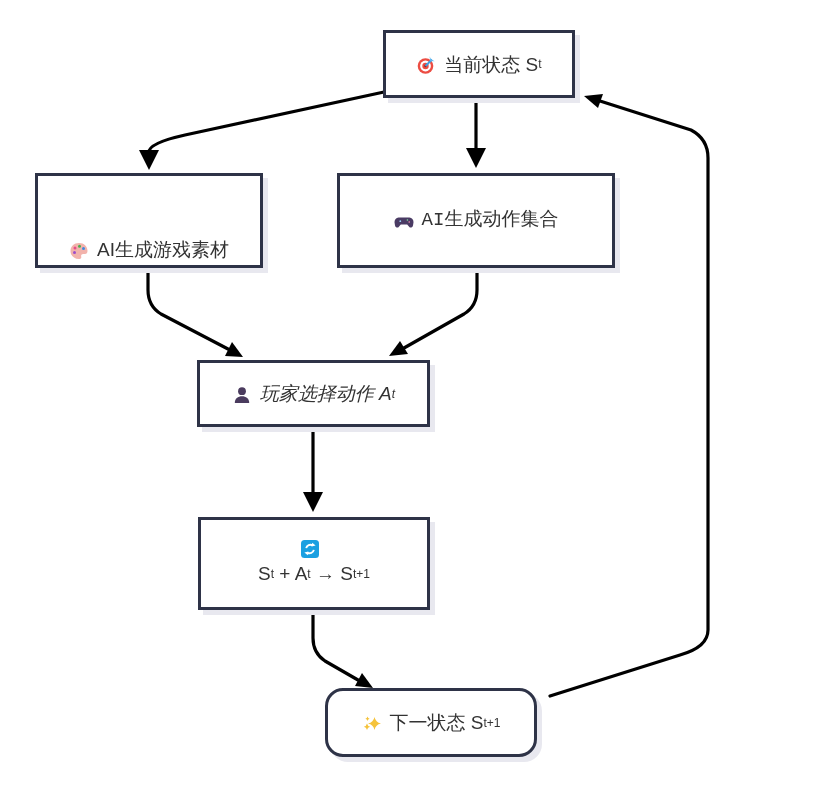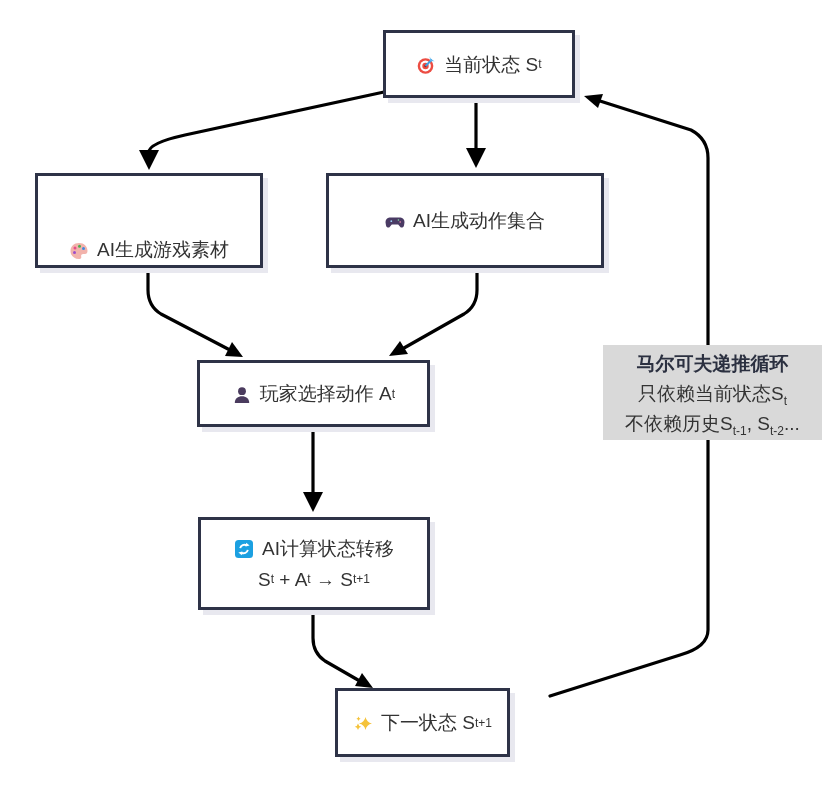--- a/index.html
+++ b/index.html
@@ -75,35 +75,35 @@
           <circle cx="6" cy="7" r="1.5" fill="#e84d8a"></circle>
           <circle cx="10.5" cy="5.3" r="1.5" fill="#4caf50"></circle>
           <circle cx="14.5" cy="7.5" r="1.5" fill="#3f8ae0"></circle>
           <circle cx="5.5" cy="11.5" r="1.5" fill="#9c4dcc"></circle>
         </svg>
       </span>
       <span>AI生成游戏素材</span>
     </div>
   </div>
 
-  <div class="box" style="left:326px;top:173px;width:278px;height:95px;">
+  <div class="box" style="left:337px;top:173px;width:278px;height:95px;font-family:Liberation Mono, monospace;">
     <div class="line">
       <span class="icon">
         <svg width="20" height="20" viewBox="0 0 20 20">
           <path d="M4.5 5.5 h11 a4.3 4.6 0 0 1 4 4.8 l-0.5 3.3 a2.2 2.2 0 0 1 -3.9 1.1 l-1.9 -2.2 h-6.4 l-1.9 2.2 a2.2 2.2 0 0 1 -3.9 -1.1 l-0.5 -3.3 a4.3 4.6 0 0 1 4 -4.8 z" fill="#4a3b64"></path>
           <circle cx="6.3" cy="9.2" r="0.9" fill="#9ad0f5"></circle>
           <circle cx="13.4" cy="8" r="0.8" fill="#7de0a0"></circle>
           <circle cx="15.2" cy="10" r="0.8" fill="#f58fb1"></circle>
         </svg>
       </span>
       <span>AI生成动作集合</span>
     </div>
   </div>
 
-  <div class="box" style="left:197px;top:360px;width:233px;height:67px;">
+  <div class="box" style="left:197px;top:360px;width:233px;height:67px;font-style:italic;">
     <div class="line">
       <span class="icon">
         <svg width="20" height="20" viewBox="0 0 20 20">
           <circle cx="10" cy="6.2" r="3.9" fill="#4a3b5e"></circle>
           <path d="M2.8 18 C2.8 13.5 6 11.3 10 11.3 C14 11.3 17.2 13.5 17.2 18 Z" fill="#4a3b5e"></path>
         </svg>
       </span>
       <span>玩家选择动作 A</span>
         <sub>t</sub>
     </div>
@@ -113,49 +113,39 @@
     <div class="line">
       <span class="icon">
         <svg width="20" height="20" viewBox="0 0 20 20">
           <rect x="1" y="1" width="18" height="18" rx="3.5" fill="#1ba0e1"></rect>
           <path d="M6.2 9.2 A4.2 4.2 0 0 1 12.6 6.4" stroke="#ffffff" stroke-width="1.9" fill="none"></path>
           <path d="M13.8 10.8 A4.2 4.2 0 0 1 7.4 13.6" stroke="#ffffff" stroke-width="1.9" fill="none"></path>
           <path d="M12.2 3.8 L15.6 6.6 L11.6 7.6 Z" fill="#ffffff"></path>
           <path d="M7.8 16.2 L4.4 13.4 L8.4 12.4 Z" fill="#ffffff"></path>
         </svg>
       </span>
-      <span>AI计算状态转移</span>
     </div>
     <div class="line">
       <span>S</span>
         <sub>t</sub>
         <span style="white-space:pre;"> + A</span>
         <sub>t</sub>
         <span style="white-space:pre;"> → S</span>
         <sub>t+1</sub>
     </div>
   </div>
 
-  <div class="box" style="left:335px;top:688px;width:175px;height:69px;">
+  <div class="box" style="left:325px;top:688px;width:212px;height:69px;border-radius:18px;">
     <div class="line">
       <span class="icon">
         <svg width="20" height="20" viewBox="0 0 20 20">
           <path d="M12.5 3 Q13.6 8.4 19 9.5 Q13.6 10.6 12.5 16 Q11.4 10.6 6 9.5 Q11.4 8.4 12.5 3 Z" fill="#f5c33b"></path>
           <path d="M5 9.5 Q5.6 12.2 8.2 12.8 Q5.6 13.4 5 16 Q4.4 13.4 1.8 12.8 Q4.4 12.2 5 9.5 Z" fill="#f5c33b"></path>
           <path d="M5.5 2.5 Q5.9 4.3 7.6 4.7 Q5.9 5.1 5.5 6.9 Q5.1 5.1 3.4 4.7 Q5.1 4.3 5.5 2.5 Z" fill="#f5c33b"></path>
         </svg>
       </span>
       <span>下一状态 S</span>
         <sub>t+1</sub>
     </div>
   </div>
 
-  <div class="note" style="left:603px;top:345px;width:219px;height:95px;">
-    <div class="note-title">马尔可夫递推循环</div>
-    <div>
-      <span>只依赖当前状态S</span><sub>t</sub>
-    </div>
-    <div>
-      <span>不依赖历史S</span><sub>t-1</sub><span>, S</span><sub>t-2</sub><span>...</span>
-    </div>
-  </div>
 
 </div>
 
 </body></html>

